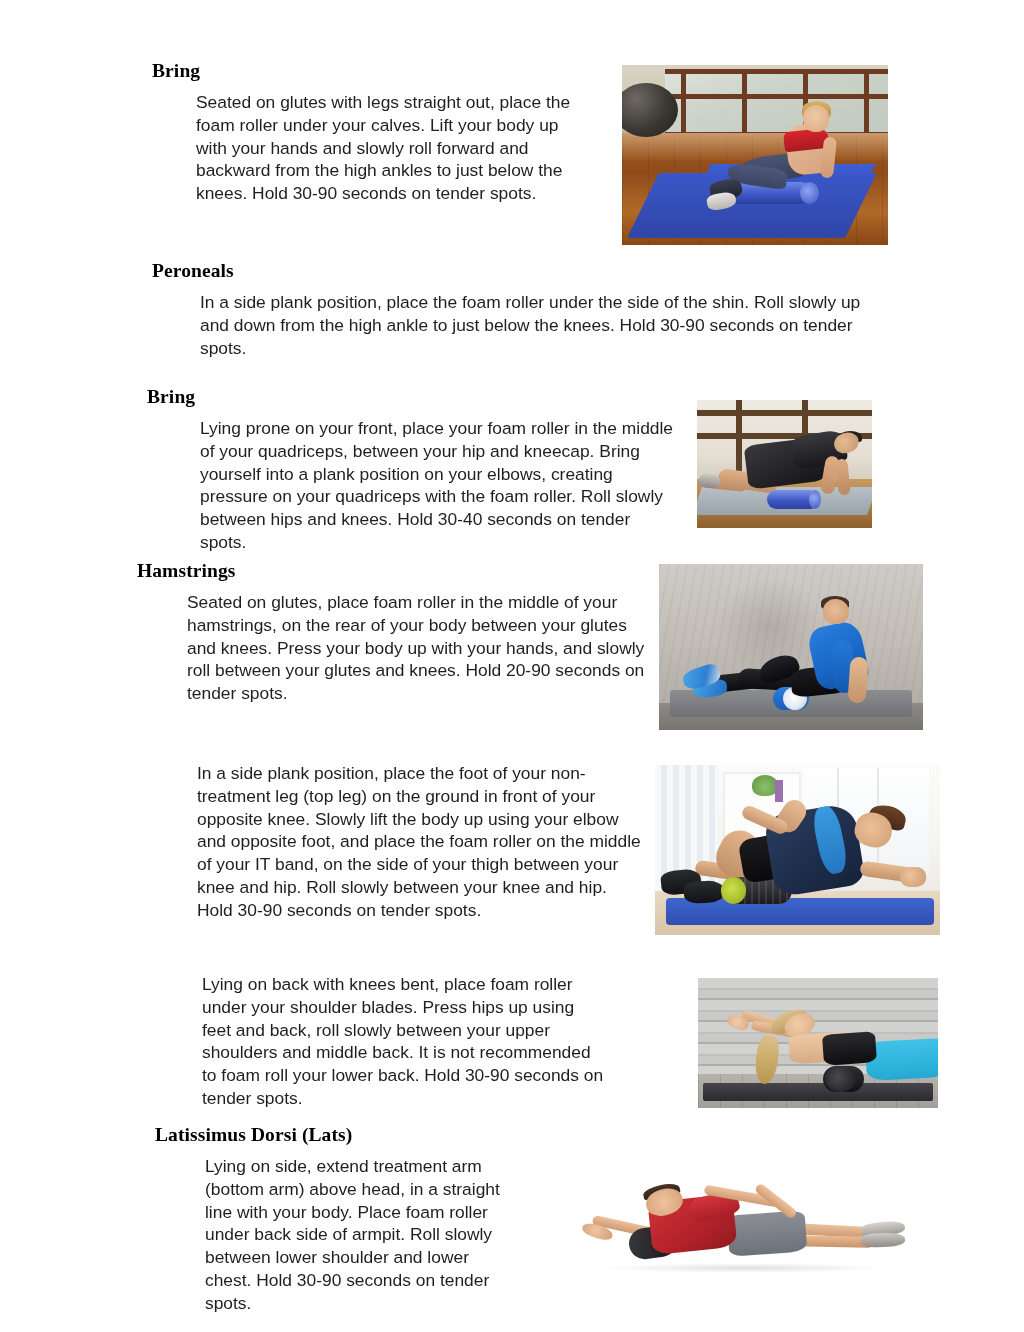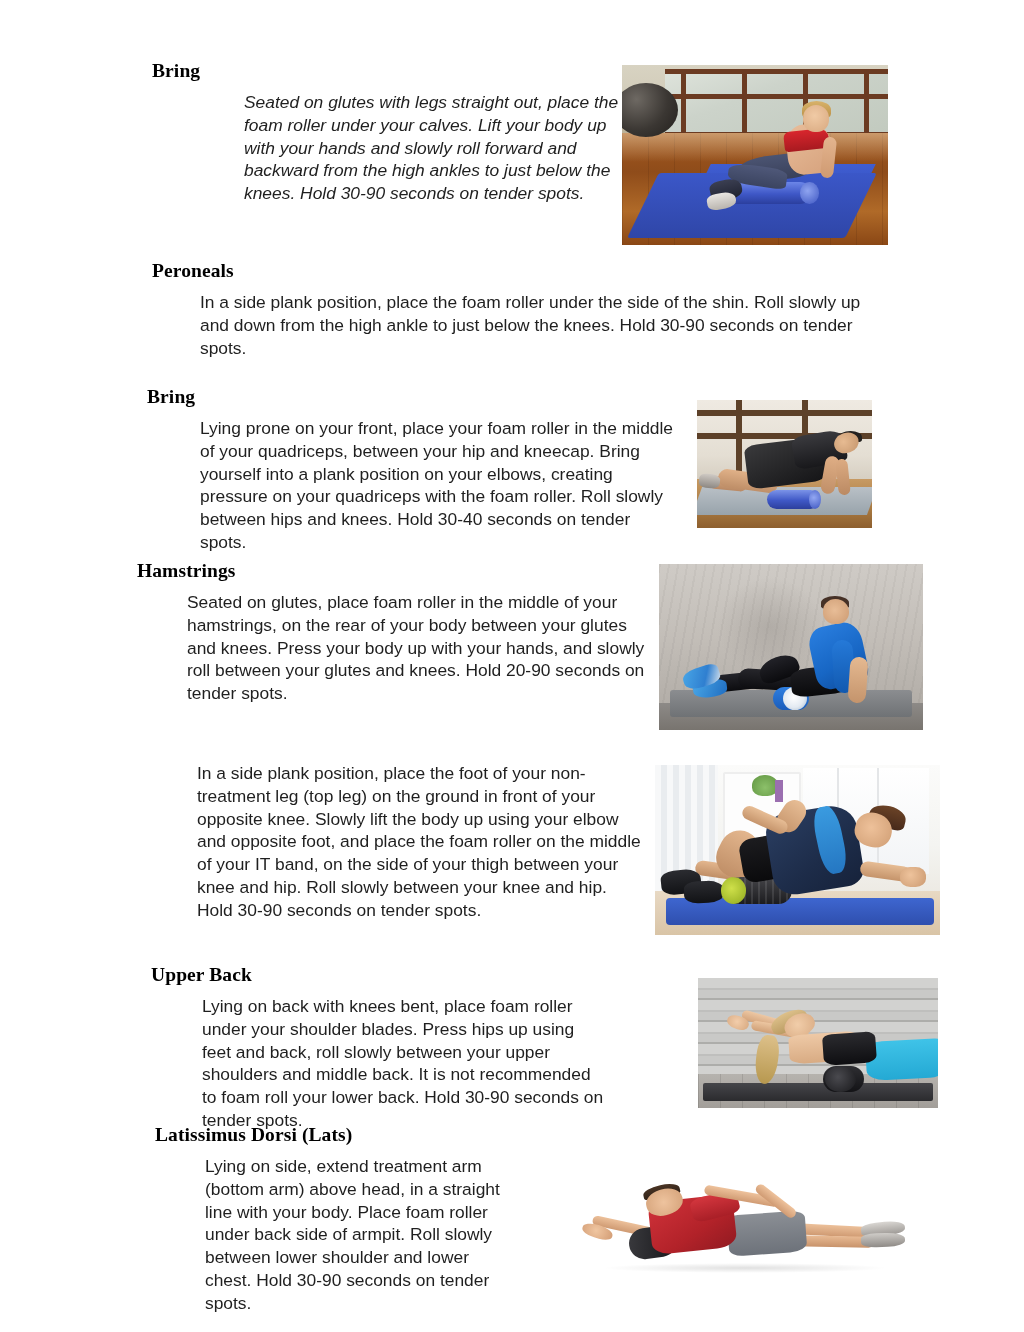--- a/index.html
+++ b/index.html
@@ -638,21 +638,21 @@
     transform: rotate(-8deg);
   }
 </style>
 </head>
 <body>
 
 <div class="page">
 
   <div class="section" style="left:152px; top:60px; width:450px;">
     <div class="heading">Bring</div>
-    <div class="body-text" style="margin-left:92px; margin-top:9px; width:382px;font-style:italic;">Seated on glutes with legs straight out, place the foam roller under your calves. Lift your body up with your hands and slowly roll forward and backward from the high ankles to just below the knees. Hold 30-90 seconds on tender spots.</div>
+    <div class="body-text" style="margin-left:44px; margin-top:9px; width:382px;">Seated on glutes with legs straight out, place the foam roller under your calves. Lift your body up with your hands and slowly roll forward and backward from the high ankles to just below the knees. Hold 30-90 seconds on tender spots.</div>
   </div>
 
   <div class="photo" id="ph-calves">
     <div class="scene">
       <div class="lyr wall"></div>
       <div class="lyr mirror"></div>
       <div class="lyr mframe-h" style="left:16%; top:2%; width:84%;"></div>
       <div class="lyr mframe-h" style="left:16%; top:16%; width:84%;"></div>
       <div class="lyr mframe-h" style="left:16%; top:37%; width:84%;"></div>
       <div class="lyr mframe-v" style="left:22%; top:2%; height:36%;"></div>
@@ -766,21 +766,20 @@
       <div class="lyr armup"></div>
       <div class="lyr forearm"></div>
       <div class="lyr hair"></div>
       <div class="lyr head"></div>
       <div class="lyr armdown"></div>
       <div class="lyr fist"></div>
     </div>
   </div>
 
   <div class="section" style="left:151px; top:964px; width:470px;">
-    <div class="heading">Upper Back</div>
     <div class="body-text" style="margin-left:51px; margin-top:9px; width:404px;">Lying on back with knees bent, place foam roller under your shoulder blades. Press hips up using feet and back, roll slowly between your upper shoulders and middle back. It is not recommended to foam roll your lower back. Hold 30-90 seconds on tender spots.</div>
   </div>
 
   <div class="photo" id="ph-ub">
     <div class="scene">
       <div class="lyr steps"></div>
       <div class="lyr pave"></div>
       <div class="lyr mat"></div>
       <div class="lyr ponytail"></div>
       <div class="lyr armA"></div>

